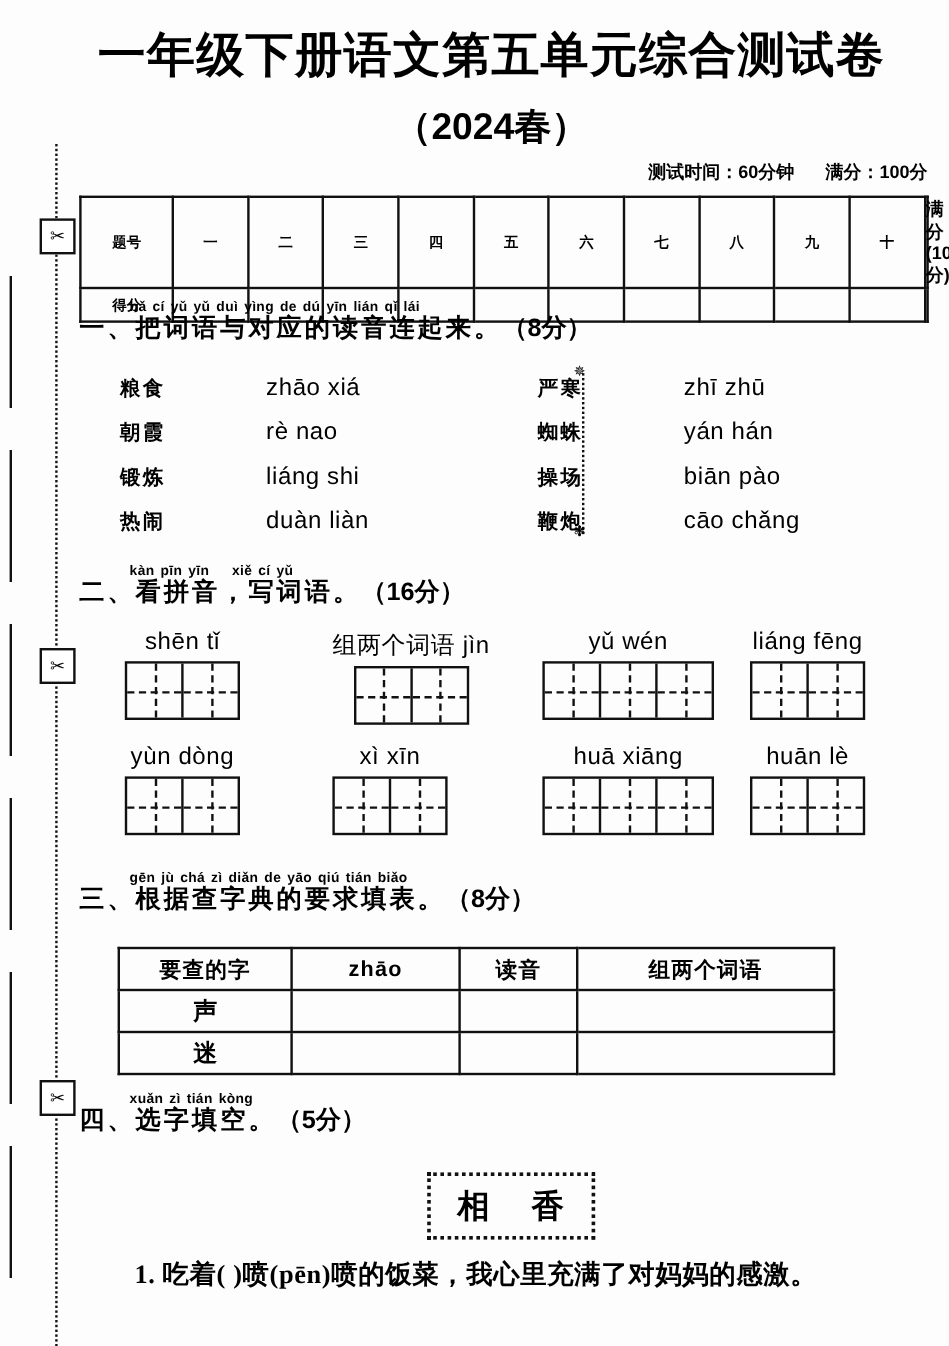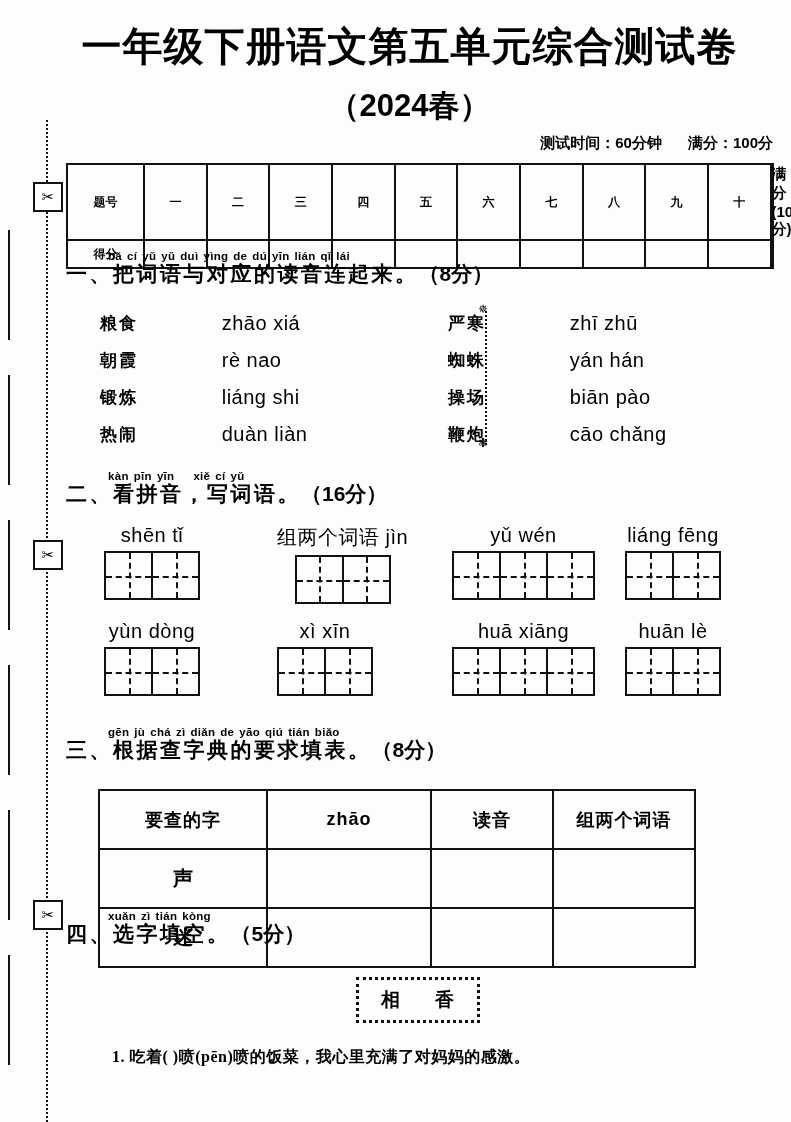--- a/index.html
+++ b/index.html
@@ -223,21 +223,21 @@
     top: 789px;
     width: 598px;
     border-collapse: collapse;
     table-layout: fixed;
   }
   .dict-table td {
     border: 2px solid #111;
     height: 33px;
     text-align: center;
     vertical-align: middle;
-    padding: 12px;
+    padding: 0;
   }
   .dict-table td.th {
     font-family: "Liberation Sans", sans-serif;
     font-weight: bold;
     font-size: 18px;
     letter-spacing: 1px;
   }
   .dict-table td.ch {
     font-family: "Liberation Serif", serif;
     font-weight: bold;
@@ -249,32 +249,32 @@
 
   
   .choice-box {
     position: absolute;
     left: 356px;
     top: 977px;
     border: 3px dotted #111;
     padding: 7px 22px;
     font-family: Liberation Mono, monospace;
     font-weight: bold;
-    font-size: 19px;
+    font-size: 27px;
     letter-spacing: 1px;
     white-space: nowrap;
   }
   .choice-box .sp { display: inline-block; width: 34px; }
   .q-line {
     position: absolute;
     left: 112px;
     top: 1047px;
     font-family: "Liberation Serif", serif;
     font-weight: bold;
-    font-size: 16px;
+    font-size: 22px;
     letter-spacing: 0.5px;
     white-space: nowrap;
     text-align: center;
   }
 </style>
 </head>
 <body>
 
 <div class="page">
 

